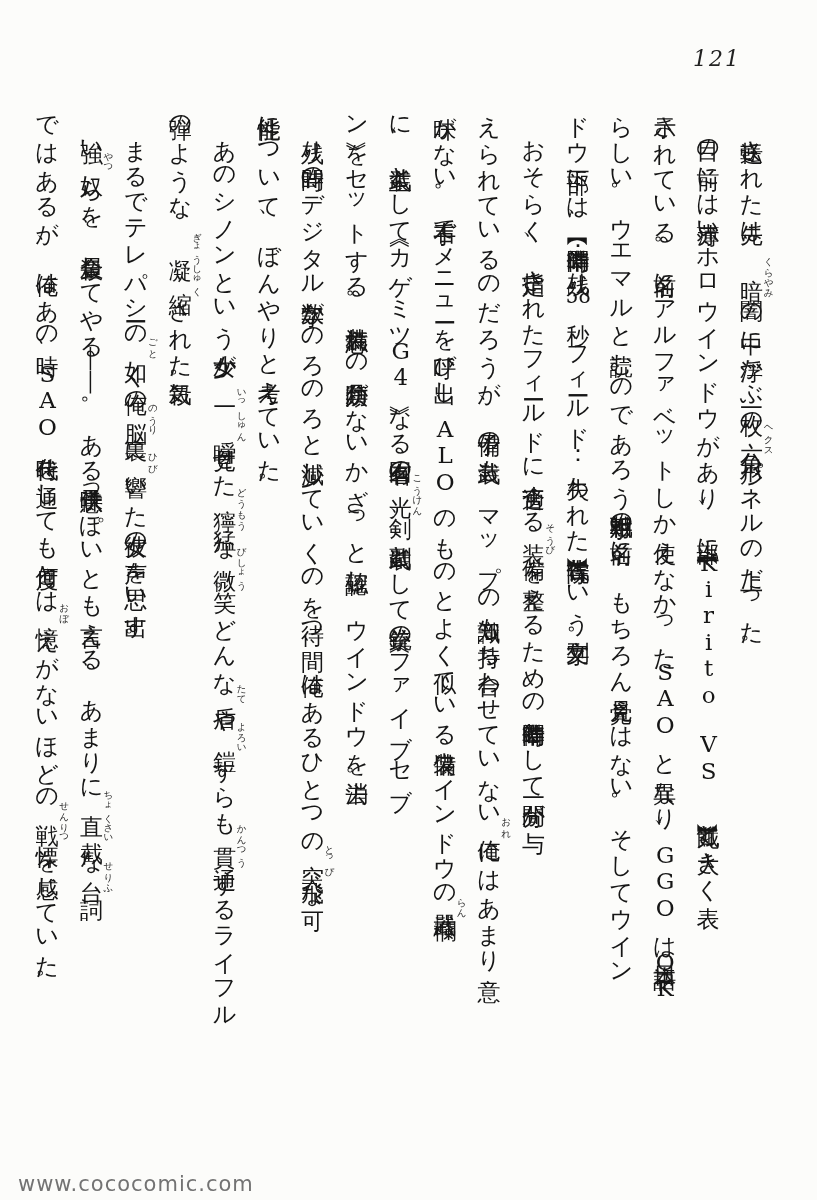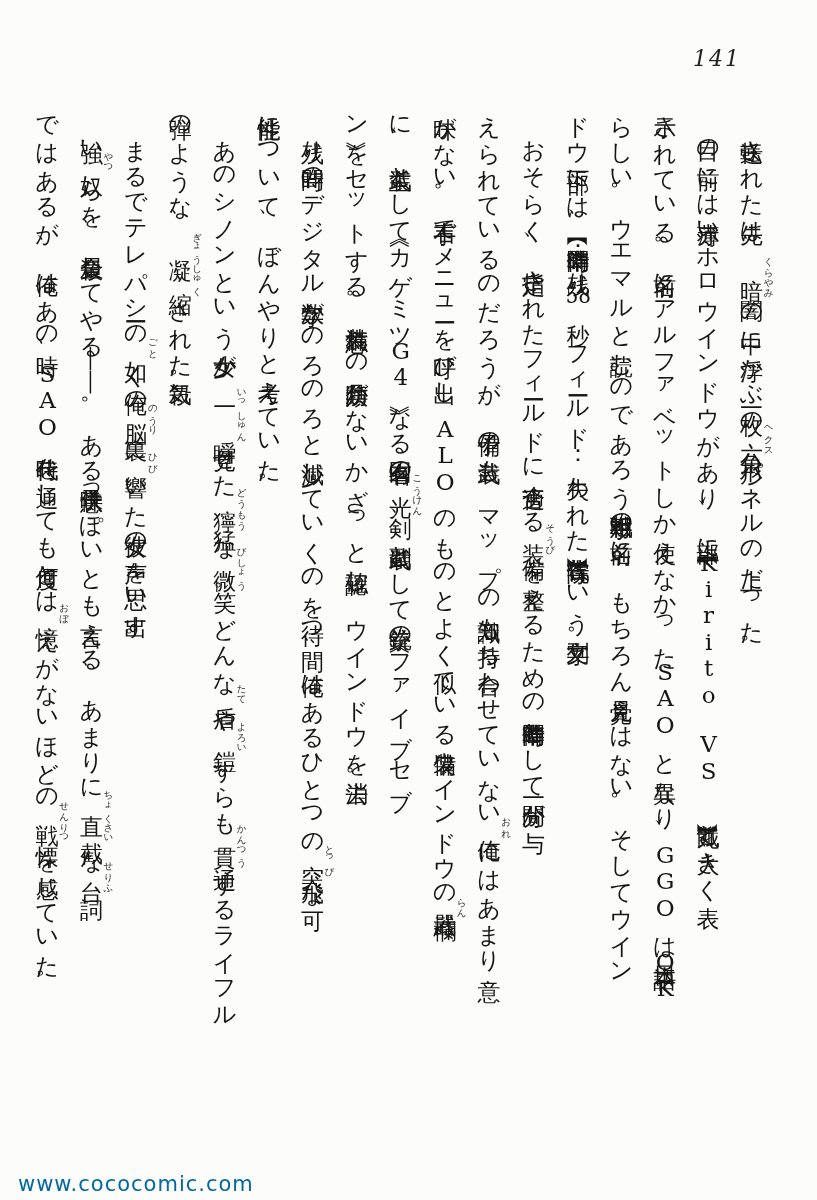--- a/index.html
+++ b/index.html
@@ -36,28 +36,28 @@
   .tcy{ text-combine-upright:all; -webkit-text-combine:horizontal; }
   ruby{ ruby-position:over; }
   rt{
     font-size:9.5px;letter-spacing:0;line-height:1;
     font-family:"DejaVu Serif","Liberation Serif",serif;
     color:#2a2a2a;
   }
   .watermark{
     position:absolute;left:18px;bottom:4px;
     font-family:"DejaVu Sans","Liberation Sans",sans-serif;
-    font-size:21px;letter-spacing:1px;color:#0369a1;
+    font-size:21px;letter-spacing:1px;color:#737373;
   }
 </style>
 </head>
 <body>
 
 <div class="page">
-  <div class="page-number">141</div>
+  <div class="page-number">121</div>
   <div class="text-block">
       <div class="col indent"><span>転送された先は、</span><ruby>暗闇<rt>くらやみ</rt></ruby><span>の中に浮かぶ一枚の</span><ruby>六角形<rt>ヘクス</rt></ruby><span>パネルの上だった。</span></div>
       <div class="col indent"><span>目の前には薄赤いホロウインドウがあり、上部に【</span><span class="upright">Kirito</span><span>　</span><span class="upright">VS</span><span>　餓丸】と大きく表</span></div>
       <div class="col"><span>示されている。名前にアルファベットしか使えなかった</span><span class="upright">SAO</span><span>と異なり、</span><span class="upright">GGO</span><span>は日本語</span><span class="upright">OK</span></div>
       <div class="col"><span>らしい。ウエマルと読むのであろう対戦相手の名前に、もちろん見覚えはない。そしてウイン</span></div>
       <div class="col"><span>ドウ下部には、【準備時間：残り</span><span class="tcy">58</span><span>秒　フィールド：失われた古代寺院】という文字列。</span></div>
       <div class="col indent"><span>おそらく、指定されたフィールドに適合する</span><ruby>装備<rt>そうび</rt></ruby><span>を整えるための準備時間として一分間が与</span></div>
       <div class="col"><span>えられているのだろうが、予備の武装も、マップの知識も持ち合わせていない</span><ruby>俺<rt>おれ</rt></ruby><span>にはあまり意</span></div>
       <div class="col"><span>味がない。右手でメニューを呼び出し、</span><span class="upright">ALO</span><span>のものとよく似ている装備ウインドウの武器</span><ruby>欄<rt>らん</rt></ruby></div>
       <div class="col"><span>に、主武装として《カゲミツ</span><span class="upright">G4</span><span>》なる固有名の</span><ruby>光剣<rt>こうけん</rt></ruby><span>、副武装として拳銃の《ファイブセブ</span></div>

